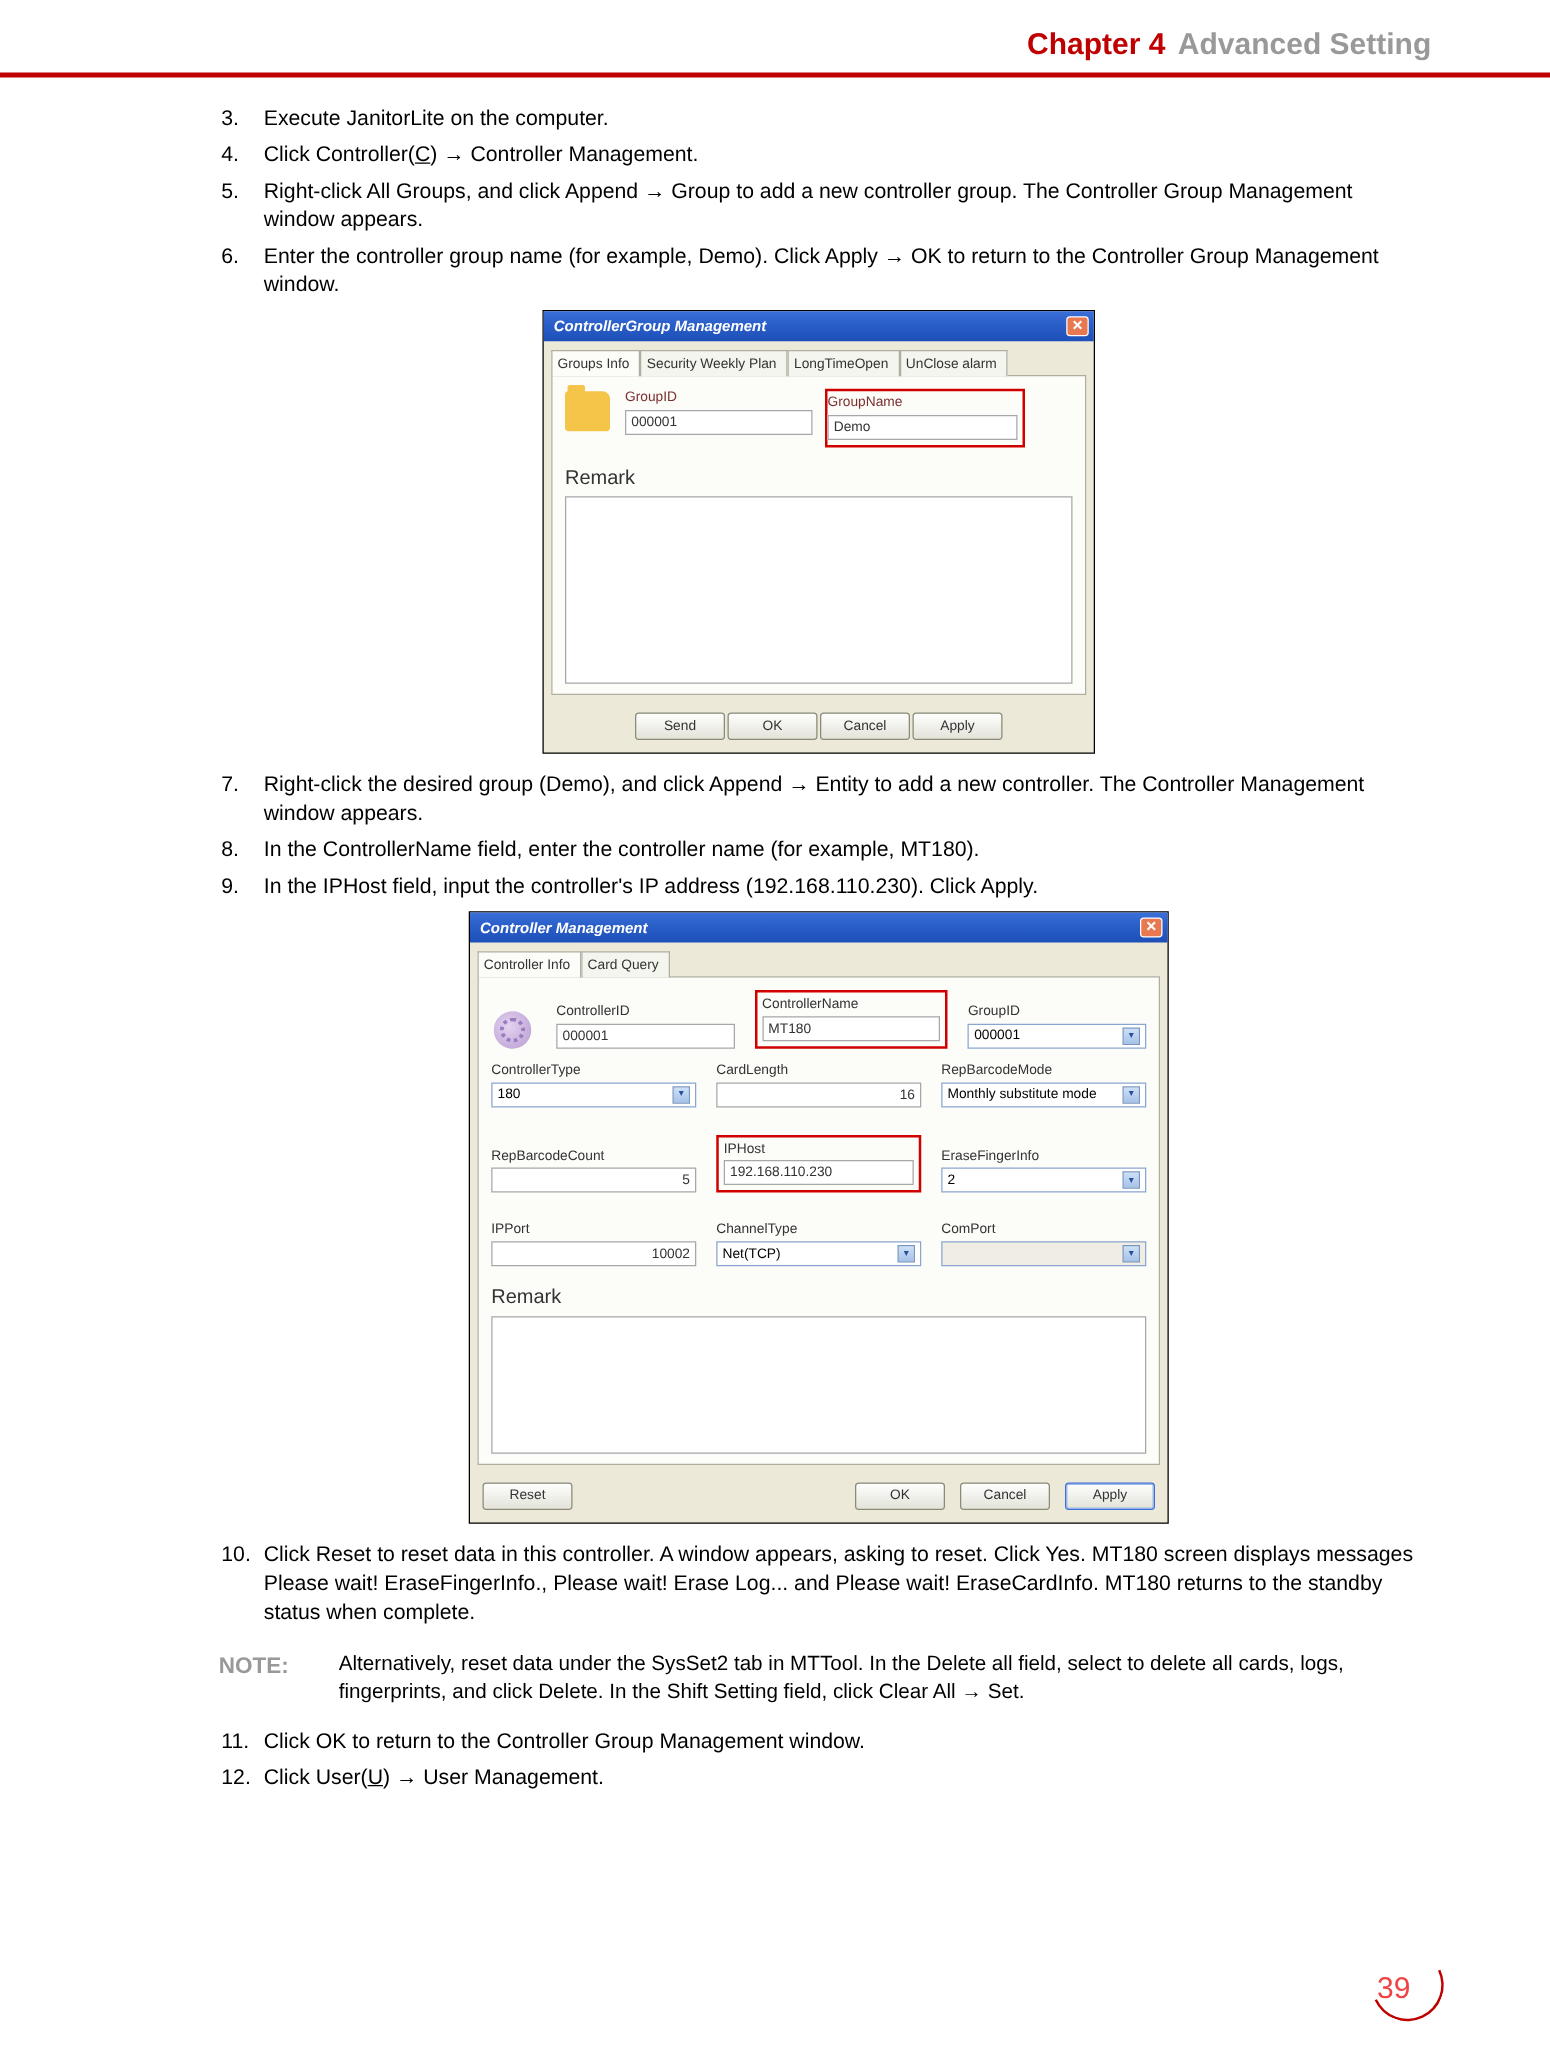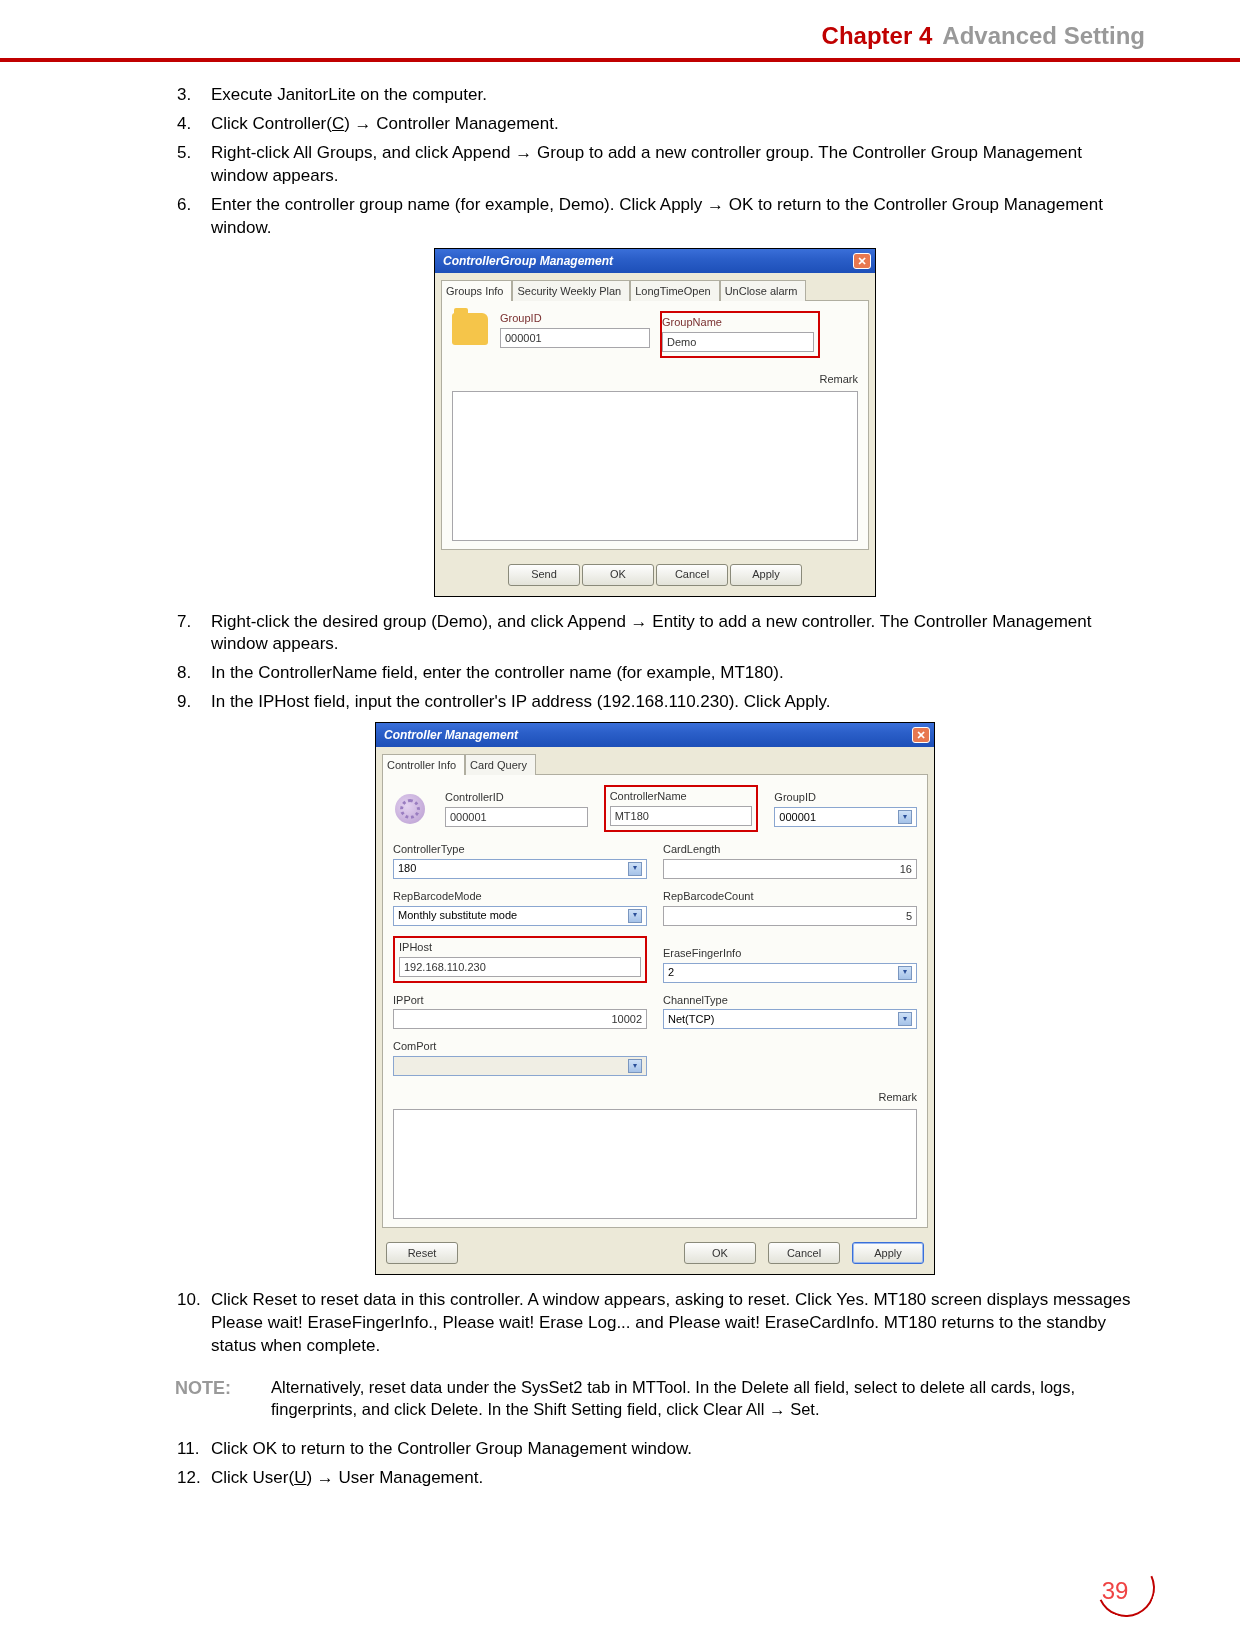--- a/index.html
+++ b/index.html
@@ -83,33 +83,33 @@
     background: #fff; margin-top: 4px;
   }
   .btnrow { display: flex; justify-content: center; gap: 2px; padding: 8px 0 10px 0; }
   .btn {
     min-width: 72px; height: 22px; padding: 0 10px;
     background: linear-gradient(#fefefe,#e3e3d9);
     border: 1px solid #8a8a7a; border-radius: 3px;
     font-size: 11px; color: #333; display: flex; align-items: center; justify-content: center;
   }
   .btn.primary { border: 1px solid #3a6fd9; box-shadow: 0 0 0 1px #9ab8ee inset; }
-  .remark-lbl { font-size:11px; color:#333; margin-top:14px; display:block;text-align:right; }
+  .remark-lbl { font-size:16px; color:#333; margin-top:14px; display:block; }
 
   
   .dlg2 { width: 560px; }
   .gear-icon {
     width: 30px; height: 30px; border-radius: 50%;
     background: radial-gradient(circle at 40% 40%, #e4d3f0, #b79ad0);
     position: relative; margin: 0 4px 0 2px;
   }
   .gear-icon::after {
     content:""; position:absolute; inset:5px; border:3px dotted #9a7dc0; border-radius:50%;
   }
-  .grid3 { display: grid; grid-template-columns: 1fr 1fr; gap: 10px 16px; align-items: end; }
+  .grid3 { display: grid; grid-template-columns: 1fr 1fr 1fr; gap: 22px 16px; align-items: end; }
   .fieldcol2 { display: flex; flex-direction: column; }
   .lbl2 { font-size: 11px; color: #333; margin-bottom: 2px; }
   .sel {
     width: 100%; height: 20px; border: 1px solid #8aa6d0;
     background: #fff; padding: 0 4px; font-size: 11px;
     display: flex; align-items: center; justify-content: space-between;
   }
   .sel .dd { width:14px; height:14px; background: linear-gradient(#cde0f7,#a5c2e8); border:1px solid #7a96bf; display:flex; align-items:center; justify-content:center; font-size:8px; color:#2a4f99; }
   .sel.disabled { background:#f0eee4; color:#999; }
   .inp.right { text-align: right; }
@@ -226,21 +226,21 @@
     <div class="dlg dlg2">
       <div class="titlebar">
         <span>Controller Management</span>
         <span class="closebox">✕</span>
       </div>
       <div class="tabs">
         <div class="tab active">Controller Info</div>
         <div class="tab">Card Query</div>
       </div>
       <div class="panel">
-        <div class="row" style="align-items:center; gap:16px;">
+        <div class="row" style="align-items:flex-end; gap:16px;">
           <div class="gear-icon"></div>
           <div class="fieldcol2" style="flex:1;">
             <span class="lbl2">ControllerID</span>
             <input class="inp" value="000001" style="">
           </div>
           <div class="fieldcol2 red-box" style="flex:1; padding:2px 4px 4px 4px;">
             <span class="lbl2">ControllerName</span>
             <input class="inp" value="MT180" style="">
           </div>
           <div class="fieldcol2" style="flex:1;">

